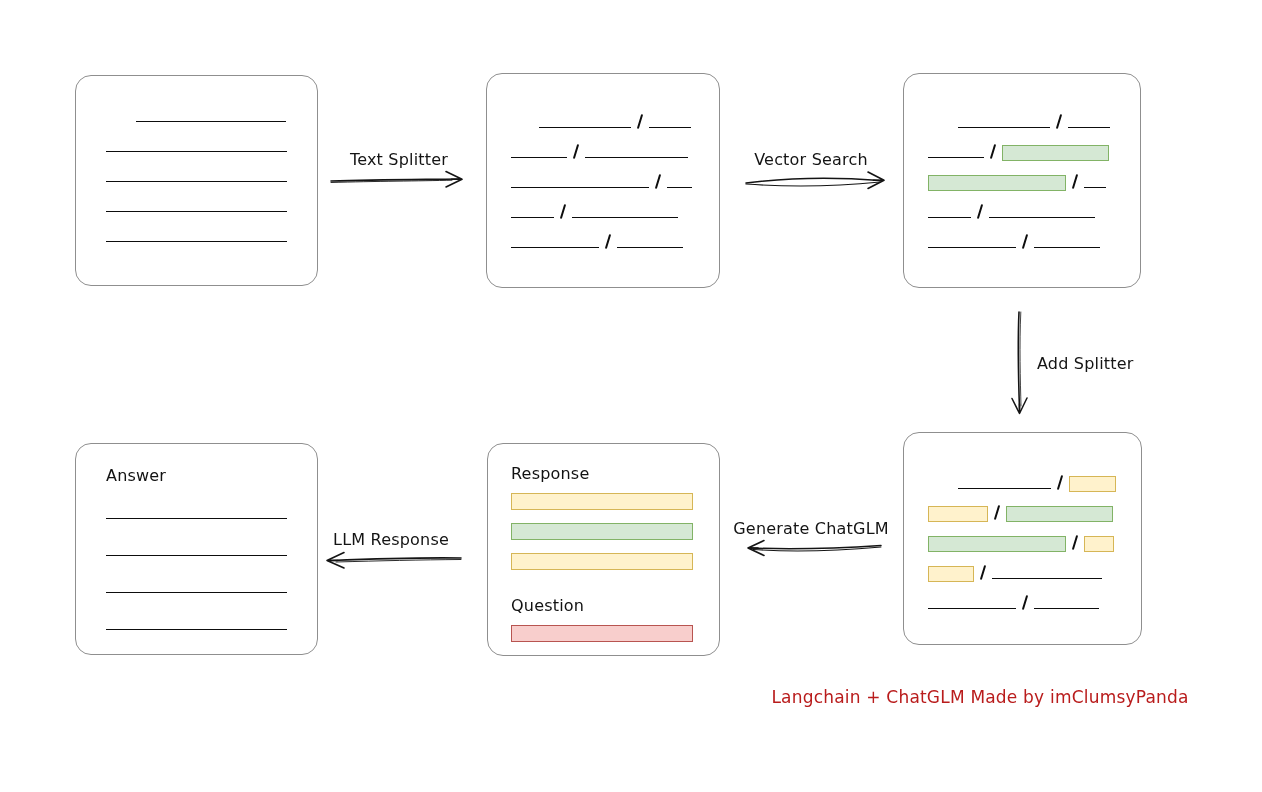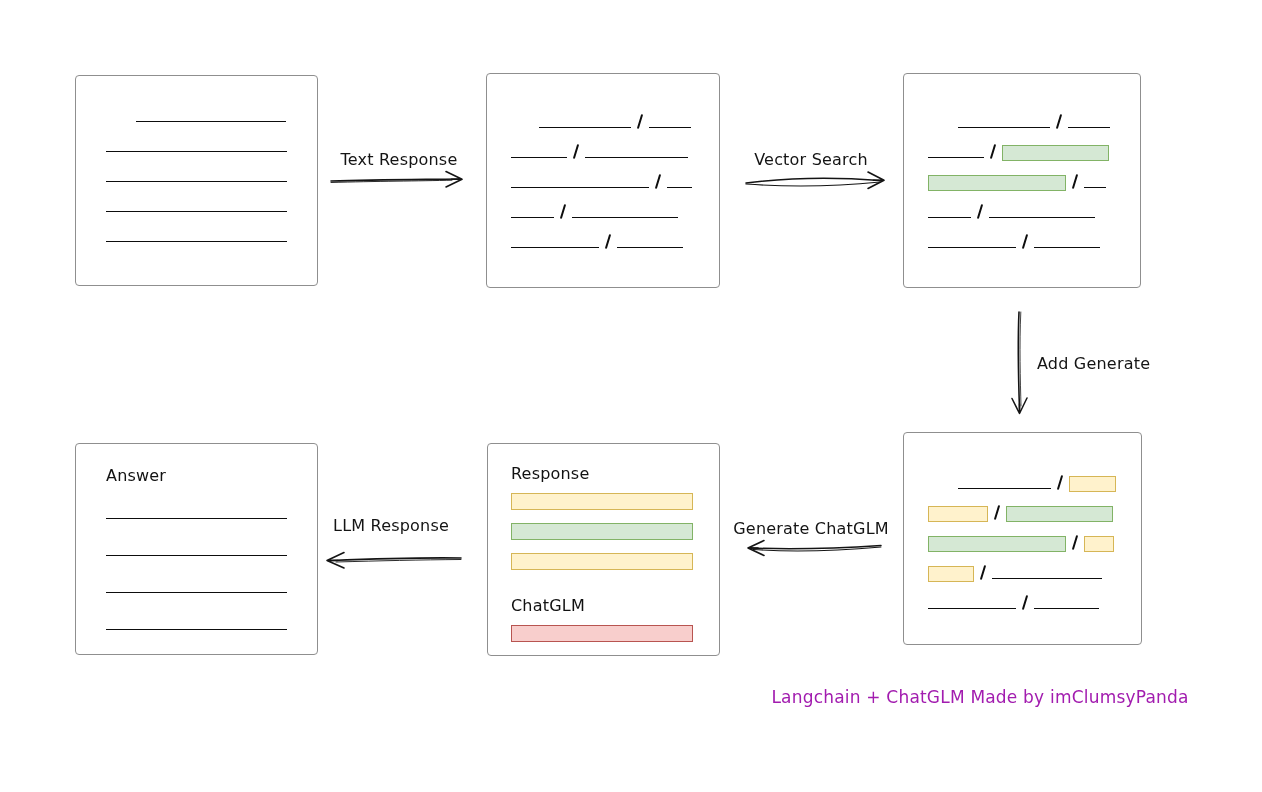--- a/index.html
+++ b/index.html
@@ -3,21 +3,21 @@
 <meta charset="utf-8">
 <style>
   html,body{margin:0;padding:0;background:#ffffff;}
   .canvas{
     position:relative;width:1262px;height:792px;background:#ffffff;overflow:hidden;
     font-family:"DejaVu Sans","Liberation Sans",sans-serif;color:#1b1b1b;
   }
   .arrows{position:absolute;left:0;top:0;width:1262px;height:792px;pointer-events:none;}
   .box{
     position:absolute;background:#fff;border:1.2px solid var(--box-border,#8f8f8f);
-    border-radius:4px;box-sizing:border-box;
+    border-radius:16px;box-sizing:border-box;
   }
   .seg-row{display:flex;align-items:flex-end;height:30px;}
   .seg-gap{display:inline-block;height:1px;}
   .seg-line{display:inline-block;height:2px;border-bottom:1.7px solid var(--line,#0d0d0d);}
   .seg-slash{
     display:inline-block;width:2px;height:15px;background:var(--line,#0d0d0d);
     transform:rotate(17deg);margin:0 8px -1px 8px;border-radius:1px;
   }
   .seg-bar{display:inline-block;height:16px;margin-bottom:-3px;box-sizing:border-box;border:1.3px solid;}
   .seg-bar.green{background:var(--green-fill,#d5e8d4);border-color:var(--green-border,#82b366);}
@@ -40,21 +40,21 @@
   .bar-stack .seg-row{height:30px;align-items:flex-start;}
   .bar-stack .seg-bar{height:17px;margin-bottom:0;}
   .prompt-box .question-heading{margin-top:13px;}
 
   .flow-label{
     position:absolute;font-size:16px;letter-spacing:.2px;color:#141414;white-space:nowrap;
   }
   .centered{transform:translateX(-50%);}
   .caption{
     position:absolute;left:980px;top:687px;transform:translateX(-50%);
-    font-size:17px;letter-spacing:.2px;color:#a21caf;white-space:nowrap;
+    font-size:17px;letter-spacing:.2px;color:#b91c1c;white-space:nowrap;
   }
 </style>
 </head>
 <body>
 
 <div class="canvas">
 
   <svg class="arrows" viewBox="0 0 1262 792">
     <g stroke="#141414" fill="none" stroke-linecap="round" stroke-linejoin="round">
 
@@ -191,21 +191,21 @@
         <div class="seg-row">
           <span class="seg-bar yellow" style="width: 182px;"></span>
         </div>
         <div class="seg-row">
           <span class="seg-bar green" style="width: 182px;"></span>
         </div>
         <div class="seg-row">
           <span class="seg-bar yellow" style="width: 182px;"></span>
         </div>
       </div>
-    <div class="box-heading question-heading">ChatGLM</div>
+    <div class="box-heading question-heading">Question</div>
     <div class="bar-stack">
         <div class="seg-row">
           <span class="seg-bar red" style="width: 182px;"></span>
         </div>
       </div>
   </div>
 
   <div class="box split-box box-context" style="left:903px;top:432px;width:239px;height:213px;">
       <div class="seg-row">
         <span class="seg-gap" style="width: 30px;"></span>
@@ -228,20 +228,20 @@
         <span class="seg-slash"></span>
         <span class="seg-line" style="width: 110px;"></span>
       </div>
       <div class="seg-row">
         <span class="seg-line" style="width: 88px;"></span>
         <span class="seg-slash"></span>
         <span class="seg-line" style="width: 65px;"></span>
       </div>
     </div>
 
-  <div class="flow-label centered" style="left:399px;top:150px;">Text Response</div>
+  <div class="flow-label centered" style="left:399px;top:150px;">Text Splitter</div>
   <div class="flow-label centered" style="left:811px;top:150px;">Vector Search</div>
-  <div class="flow-label" style="left:1037px;top:354px;">Add Generate</div>
+  <div class="flow-label" style="left:1037px;top:354px;">Add Splitter</div>
   <div class="flow-label centered" style="left:811px;top:519px;">Generate ChatGLM</div>
-  <div class="flow-label centered" style="left:391px;top:516px;">LLM Response</div>
+  <div class="flow-label centered" style="left:391px;top:530px;">LLM Response</div>
 
   <div class="caption">Langchain + ChatGLM Made by imClumsyPanda</div>
 </div>
 
 </body></html>

